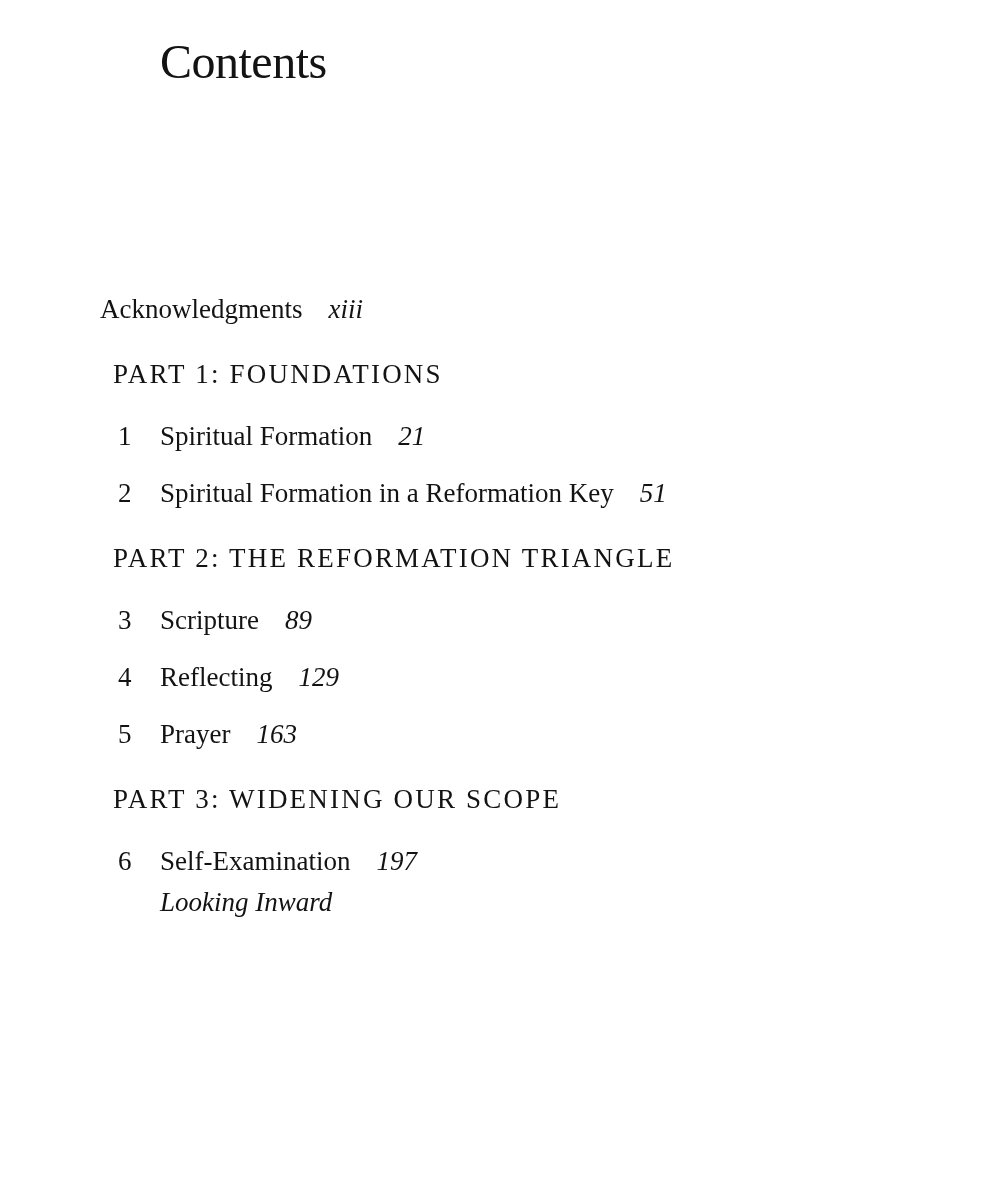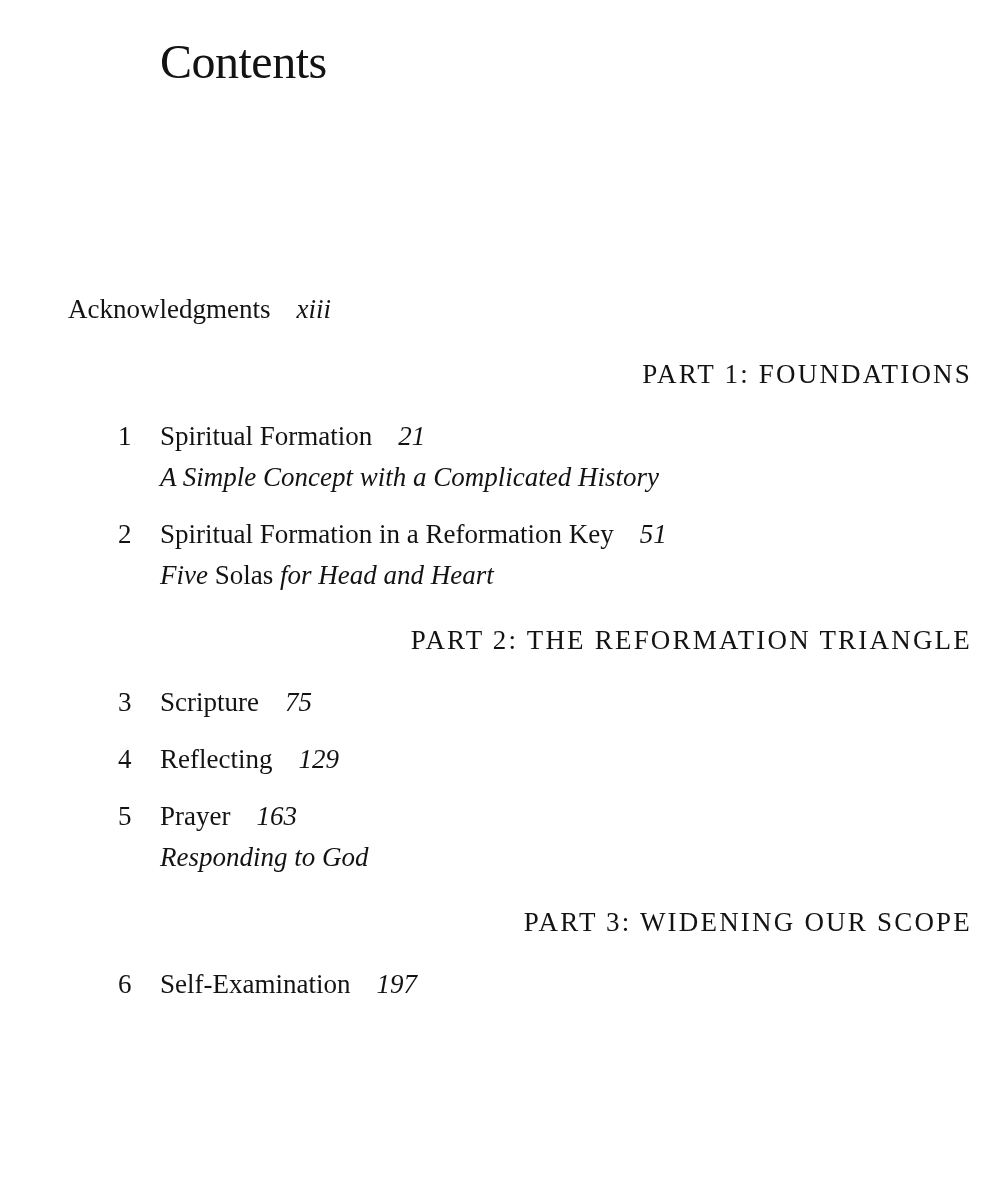--- a/index.html
+++ b/index.html
@@ -24,36 +24,35 @@
   h1.book-title {
     margin: 0;
     padding: 34px 0 0 160px;
     font-size: 48px;
     font-weight: 400;
     line-height: 55px;
     letter-spacing: -0.5px;
   }
   .front-matter {
     margin-top: 200px;
-    padding-left: 68px;
+    padding-left: 100px;
     font-size: 27px;
     line-height: 41px;
   }
   .pagenum {
     font-style: italic;
     margin-left: 26px;
   }
   h2.part-heading {
-    margin: 27px 0 25px 0;
+    margin: 27px 0 25px 8px;
     padding-left: 105px;
     font-size: 27px;
     font-weight: 400;
     line-height: 34px;
     letter-spacing: 2.2px;
-    text-align: right;
   }
   .chapter {
     position: relative;
     padding-left: 160px;
     font-size: 27px;
     line-height: 41px;
   }
   .chapter + .chapter {
     margin-top: 16px;
   }
@@ -79,63 +78,57 @@
     </div>
   </div>
 
   <section class="part">
     <h2 class="part-heading">PART 1: FOUNDATIONS</h2>
 
     <div class="chapter">
       <div class="ch-titleline">
         <span class="ch-num">1</span><span>Spiritual Formation</span><span class="pagenum">21</span>
       </div>
-      <div class="ch-subtitle">
-        <span class="it">A Simple Concept with a Complicated History</span>
-      </div>
     </div>
 
     <div class="chapter">
       <div class="ch-titleline">
         <span class="ch-num">2</span><span>Spiritual Formation in a Reformation Key</span><span class="pagenum">51</span>
-      </div>
-      <div class="ch-subtitle">
-        <span class="it">Five </span><span class="rm">Solas</span><span class="it"> for Head and Heart</span>
       </div>
     </div>
   </section>
 
   <section class="part">
     <h2 class="part-heading">PART 2: THE REFORMATION TRIANGLE</h2>
 
     <div class="chapter">
       <div class="ch-titleline">
-        <span class="ch-num">3</span><span>Scripture</span><span class="pagenum">75</span>
+        <span class="ch-num">3</span><span>Scripture</span><span class="pagenum">89</span>
       </div>
     </div>
 
     <div class="chapter">
       <div class="ch-titleline">
         <span class="ch-num">4</span><span>Reflecting</span><span class="pagenum">129</span>
       </div>
     </div>
 
     <div class="chapter">
       <div class="ch-titleline">
         <span class="ch-num">5</span><span>Prayer</span><span class="pagenum">163</span>
       </div>
-      <div class="ch-subtitle">
-        <span class="it">Responding to God</span>
-      </div>
     </div>
   </section>
 
   <section class="part">
     <h2 class="part-heading">PART 3: WIDENING OUR SCOPE</h2>
 
     <div class="chapter">
       <div class="ch-titleline">
         <span class="ch-num">6</span><span>Self-Examination</span><span class="pagenum">197</span>
       </div>
+      <div class="ch-subtitle">
+        <span class="it">Looking Inward</span>
+      </div>
     </div>
   </section>
 
 </div>
 
 </body></html>

